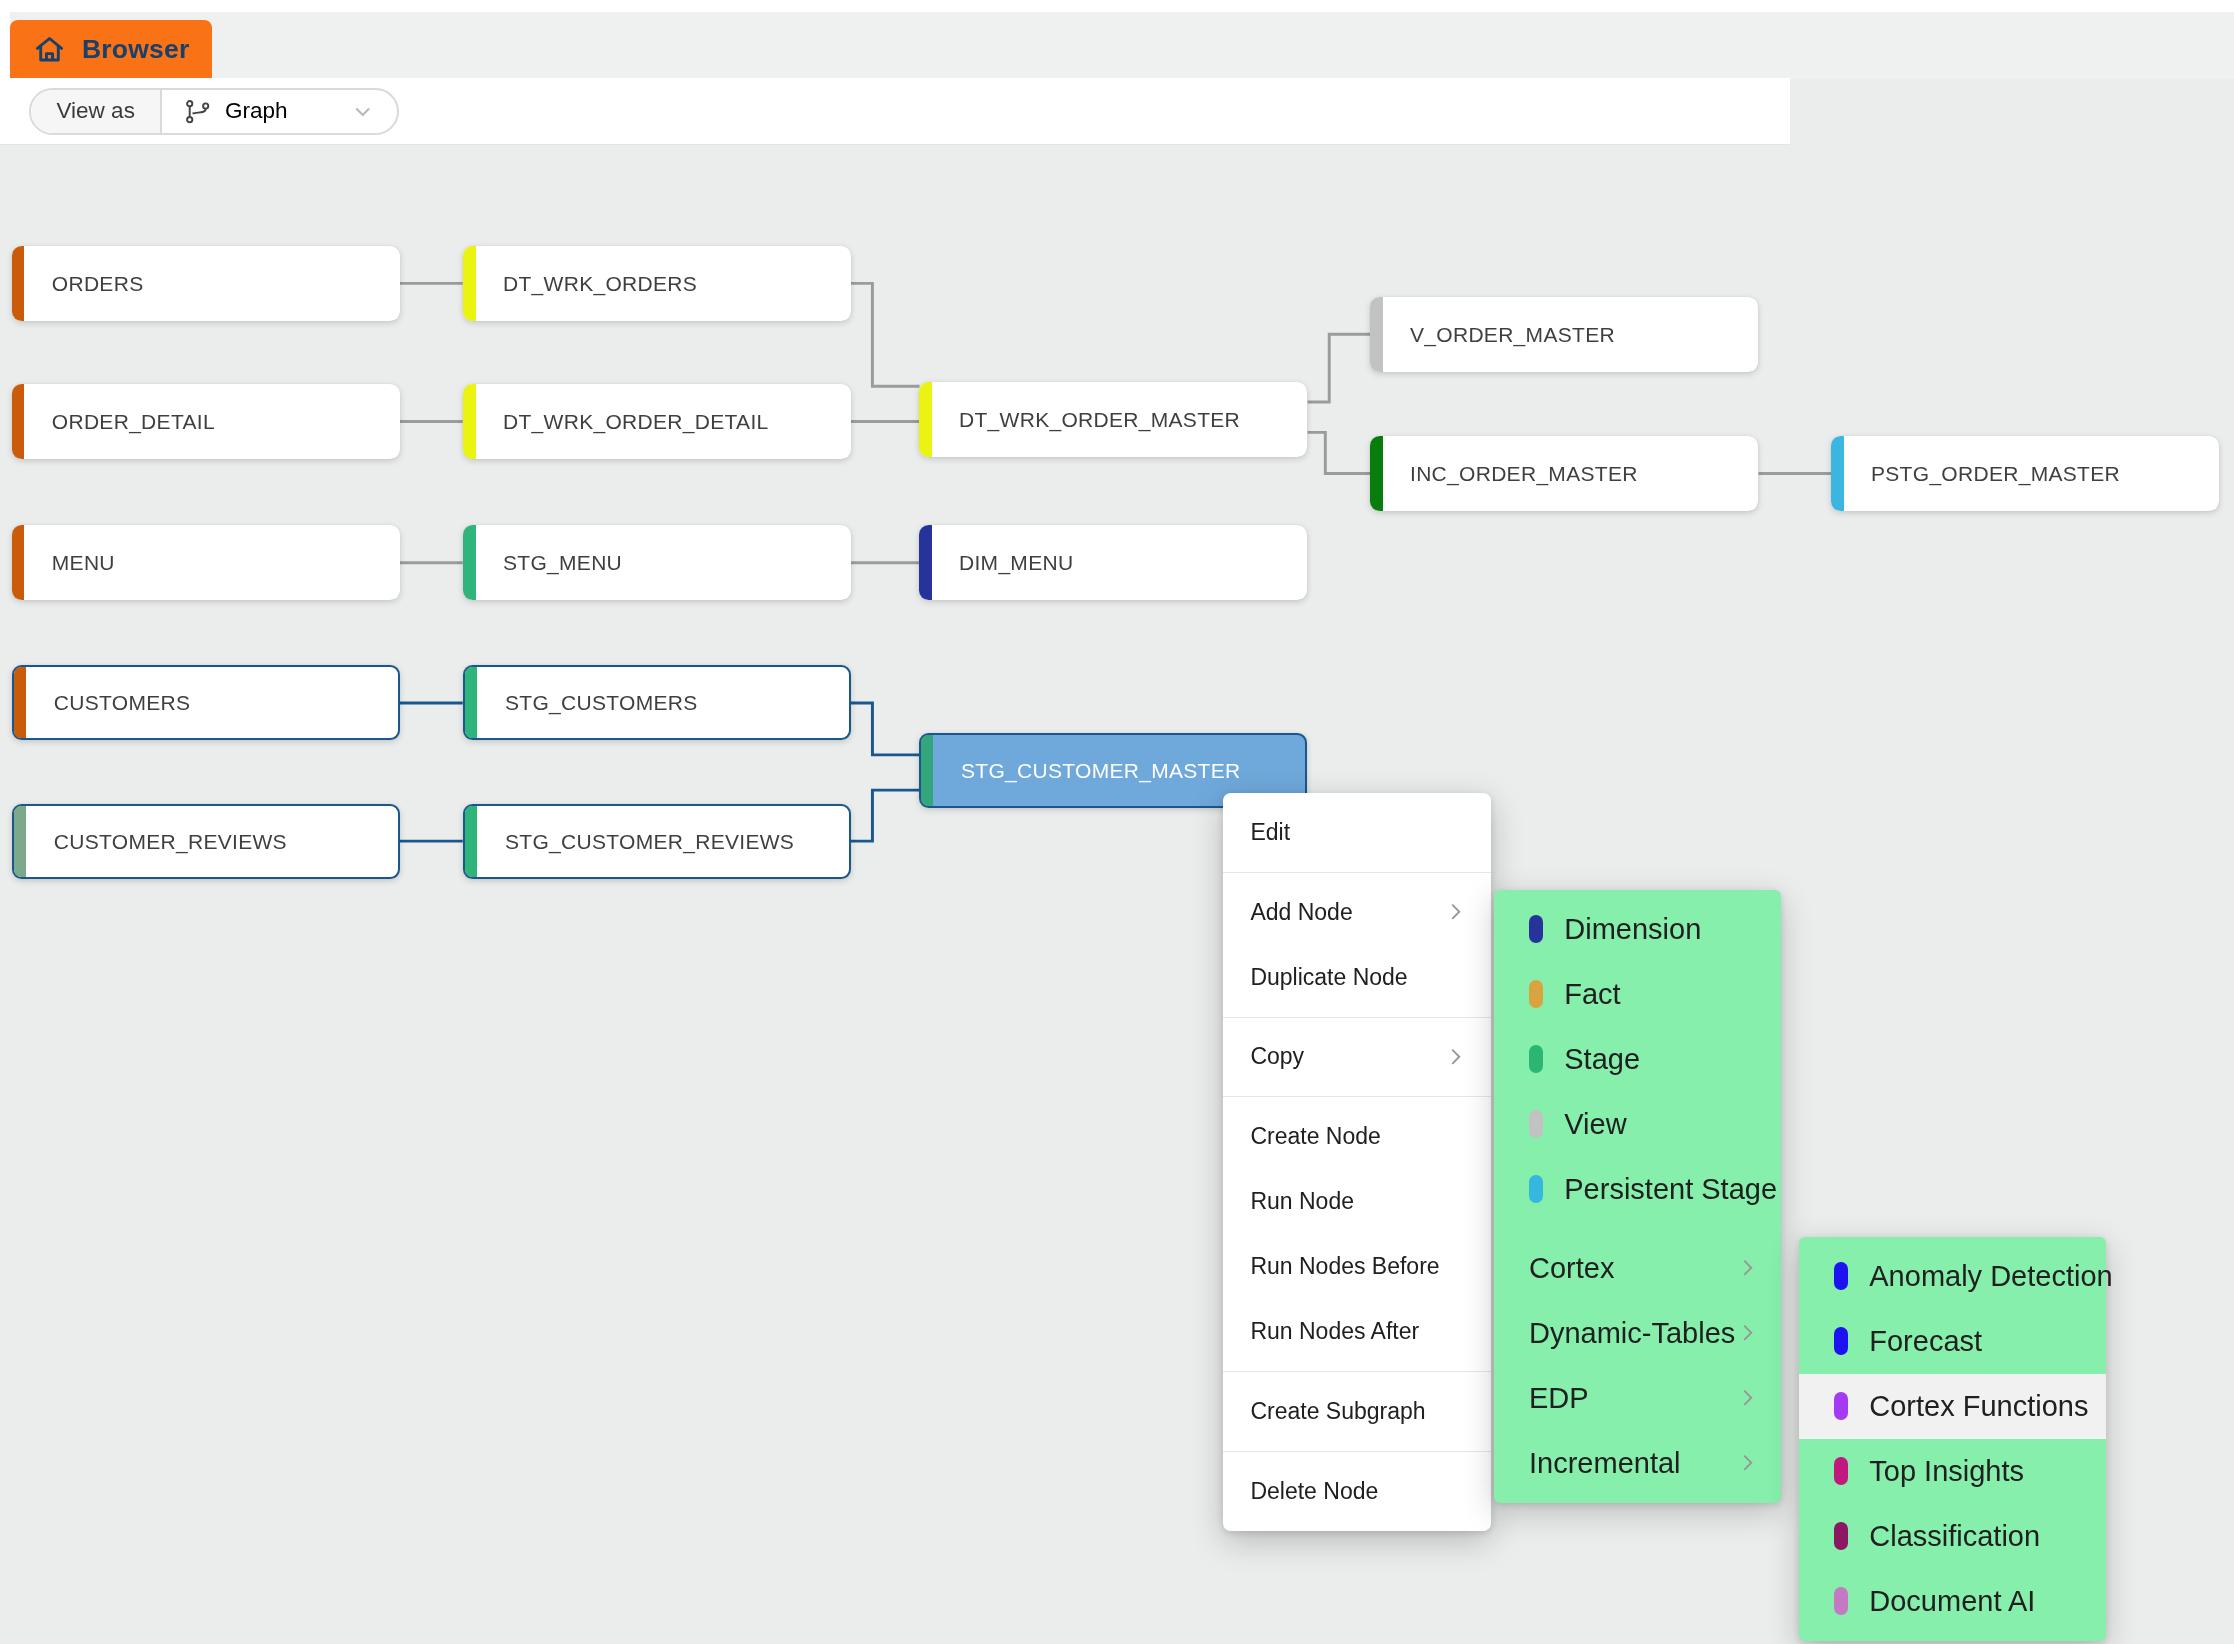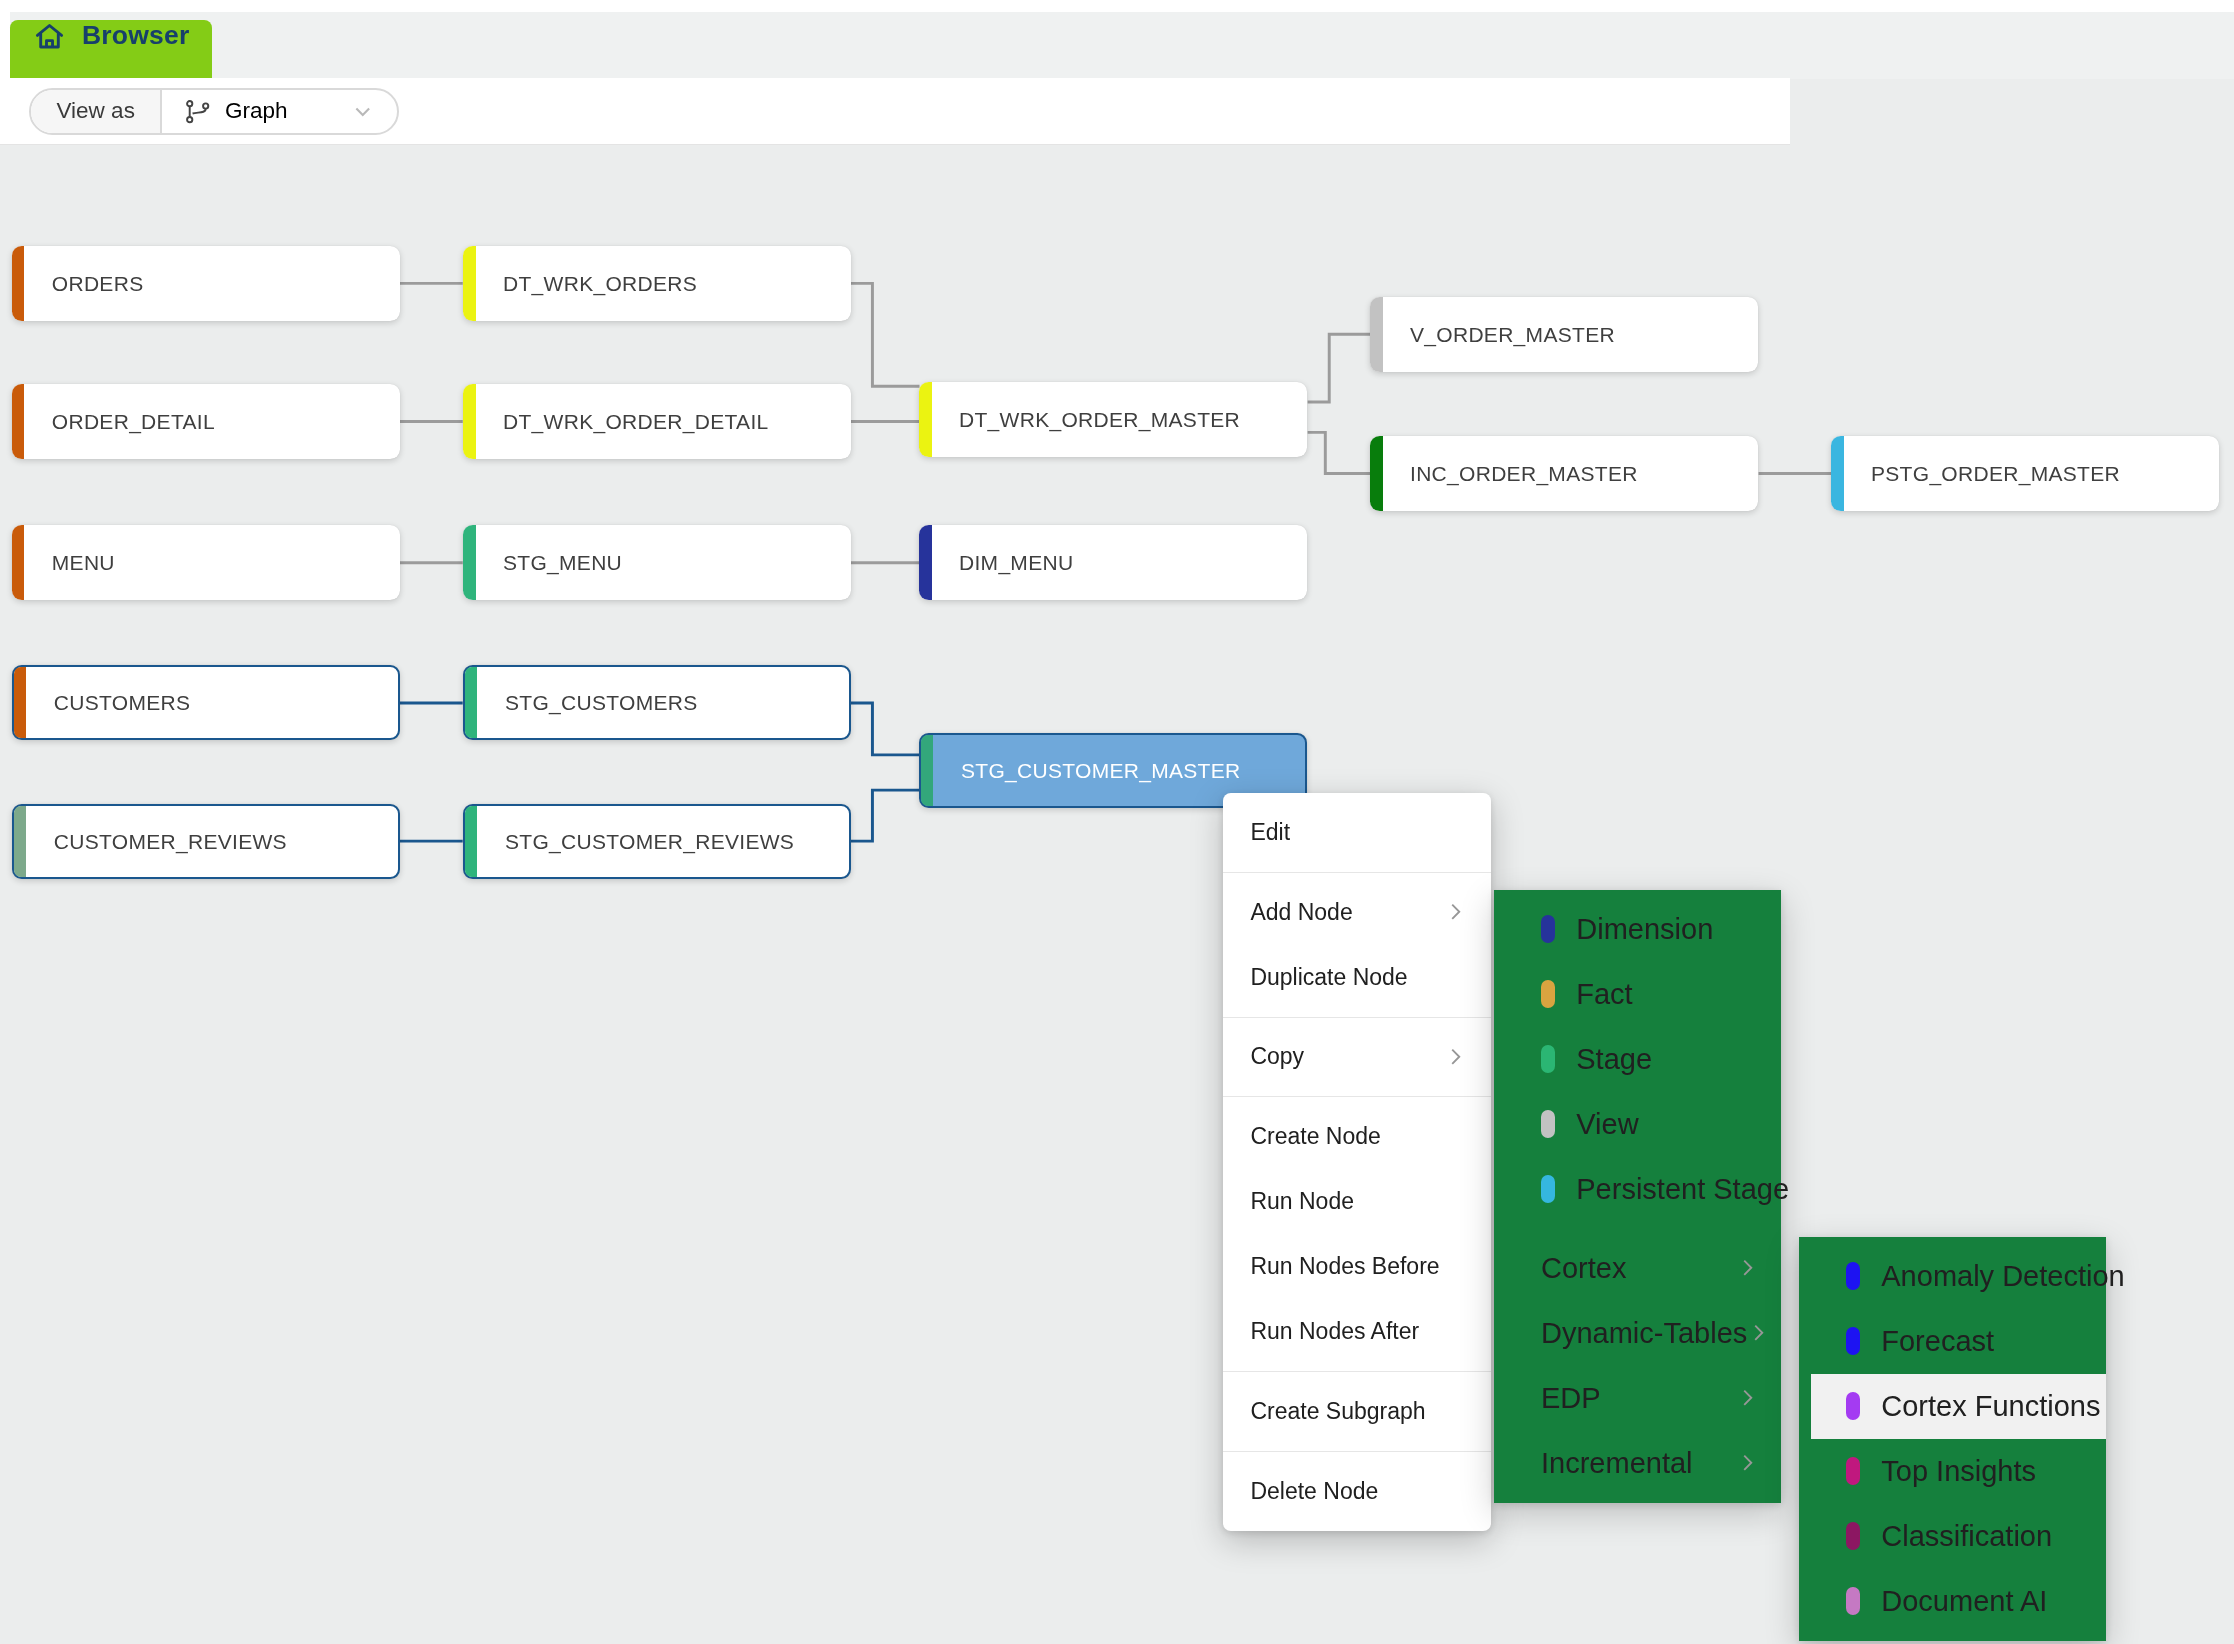--- a/index.html
+++ b/index.html
@@ -3,22 +3,22 @@
 <meta charset="utf-8">
 <style>
   html,body{margin:0;padding:0;background:#dcdcdc;}
   *{box-sizing:border-box;font-family:"Liberation Sans",sans-serif;}
   #screen{position:relative;width:2235px;height:1645px;background:#ebeded;overflow:hidden;}
 
   
   .topstrip{position:absolute;left:0;top:0;width:2235px;height:11.8px;background:#ffffff;}
   .tabstrip{position:absolute;left:0;top:11.8px;width:2235px;height:67px;background:#eff1f1;}
   .tabstrip .left-notch{position:absolute;left:0;top:0;width:9.8px;height:67px;background:#ffffff;}
-  .tab{position:absolute;left:9.8px;top:7.8px;width:202px;height:59px;background:#84cc16;
-       border-radius:7.8px 7.8px 0 0;display:flex;align-items:flex-start;padding-left:23.5px;gap:15.7px;}
+  .tab{position:absolute;left:9.8px;top:7.8px;width:202px;height:59px;background:#f97316;
+       border-radius:7.8px 7.8px 0 0;display:flex;align-items:center;padding-left:23.5px;gap:15.7px;}
   .tab-label{font-size:26.5px;font-weight:700;color:#17406b;letter-spacing:0.2px;}
   .toolbar{position:absolute;left:0;top:78px;width:1790px;height:67px;background:#ffffff;
            border-bottom:1px solid #e4e4e4;}
   .viewas{position:absolute;left:29px;top:9.8px;height:47px;width:370px;border:2px solid #d9d9d9;
           border-radius:25.5px;background:#ffffff;display:flex;align-items:stretch;overflow:hidden;}
   .viewas-label{background:#f6f6f6;border-right:2px solid #d9d9d9;display:flex;align-items:center;
                 padding:0 25.5px;font-size:22.5px;color:#3a3a3a;}
   .viewas-value{display:flex;align-items:center;gap:13.7px;padding:0 21.6px;flex:1;}
   .viewas-value .txt{font-size:22.5px;color:#000000;}
   .viewas-value .chev{margin-left:auto;}
@@ -40,22 +40,22 @@
   .edge-sel{stroke:#1a578e;stroke-width:3;fill:none;}
 
   
   .menu{position:absolute;background:#ffffff;border-radius:7.8px;
         box-shadow:0 9.8px 33px rgba(0,0,0,.22), 0 2px 7.8px rgba(0,0,0,.12);}
   .menu .group{padding:6.9px 0;}
   .menu .divider{height:1px;background:#e6e6e6;}
   .mi{height:65px;display:flex;align-items:center;padding:0 23.5px 0 27.4px;font-size:23px;
       color:#202020;cursor:pointer;white-space:nowrap;}
   .mi .grow{flex:1;}
-  .submenu{position:absolute;background:#15803d;border-radius:0;
-        box-shadow:0 9.8px 33px rgba(0,0,0,.20), 0 2px 7.8px rgba(0,0,0,.12);padding-left:12px;}
+  .submenu{position:absolute;background:#86efac;border-radius:6px;
+        box-shadow:0 9.8px 33px rgba(0,0,0,.20), 0 2px 7.8px rgba(0,0,0,.12);}
   .smi{height:65px;display:flex;align-items:center;padding:0 21.6px 0 35px;font-size:29px;
        color:#202020;cursor:pointer;white-space:nowrap;}
   .smi .pill{width:13.7px;height:28px;border-radius:6.9px;margin-right:21.6px;flex:none;}
   .smi .grow{flex:1;}
   .smi.hl{background:#f1f1f1;}
 
   .chev-right{flex:none;}
 </style>
 </head>
 <body>

